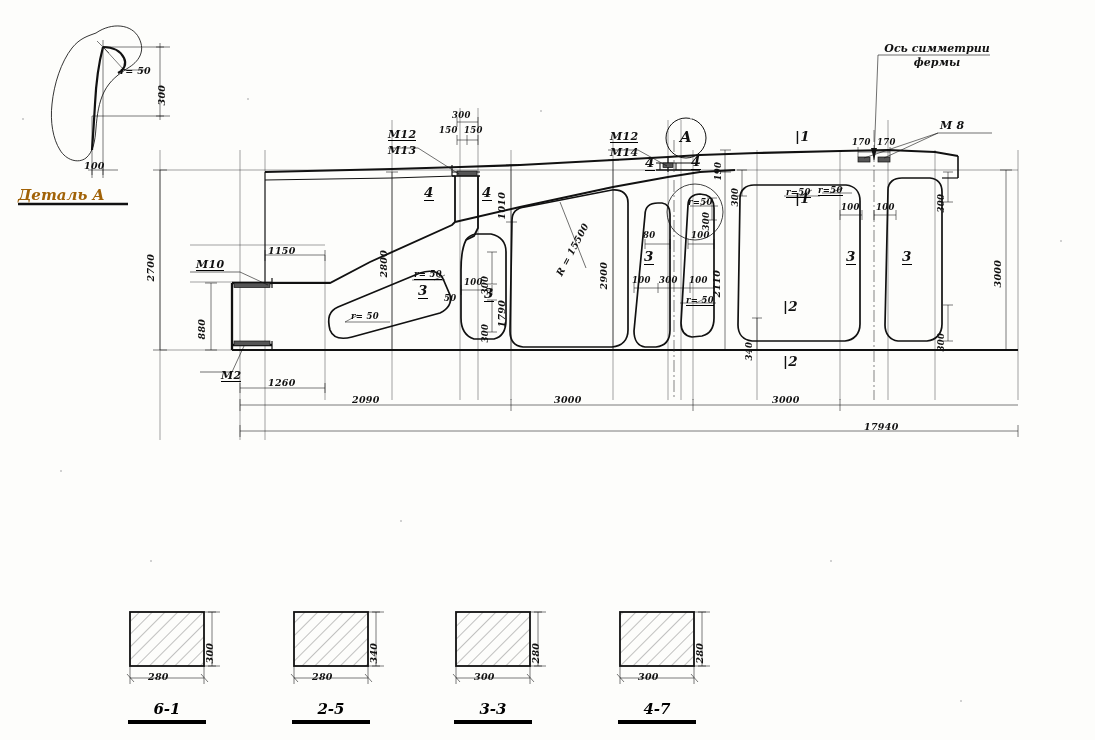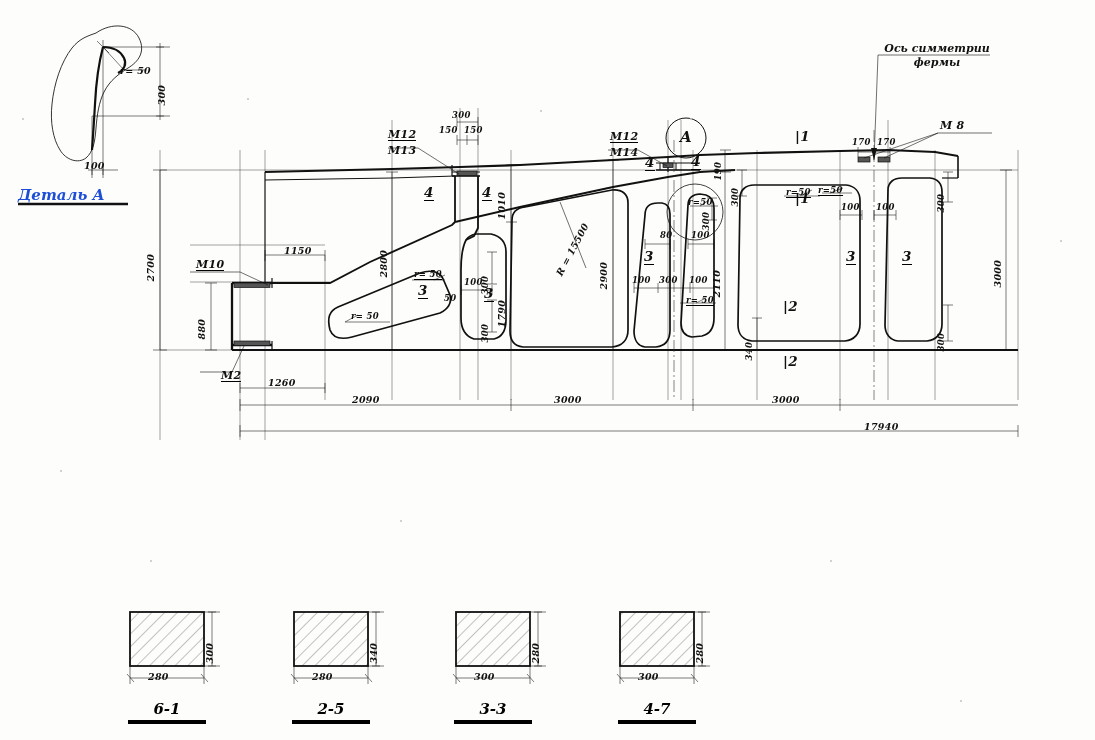--- a/index.html
+++ b/index.html
@@ -55,21 +55,21 @@
   }
   .rotd {
     transform: rotate(-62deg);
     transform-origin: left bottom;
   }
   .title {
     font-family: "DejaVu Serif", serif;
     font-style: italic;
     font-weight: 700;
     font-size: 15px;
-    color: #1d4ed8;
+    color: #a16207;
   }
   .note {
     font-family: "DejaVu Serif", serif;
     font-style: italic;
     font-weight: 700;
     font-size: 11px;
     color: #111;
     text-align: center;
   }
   .ulthin {
@@ -517,35 +517,35 @@
   <div class="lbl dim rot90" style="left:1002px; top:278px;">3000</div>
   <div class="lbl dim-sm rot90" style="left:722px; top:172px;">190</div>
   <div class="lbl dim-sm rot90" style="left:739px; top:198px;">300</div>
   <div class="lbl dim-sm rot90" style="left:710px; top:222px;">300</div>
   <div class="lbl dim-sm rot90" style="left:489px; top:286px;">300</div>
   <div class="lbl dim-sm rot90" style="left:489px; top:334px;">300</div>
   <div class="lbl dim-sm rot90" style="left:945px; top:204px;">300</div>
   <div class="lbl dim-sm rot90" style="left:945px; top:343px;">300</div>
   <div class="lbl dim-sm rot90" style="left:753px; top:352px;">340</div>
 
-  <div class="lbl dim" style="left:284px; top:246px;">1150</div>
+  <div class="lbl dim" style="left:268px; top:246px;">1150</div>
   <div class="lbl dim" style="left:268px; top:378px;text-align:center;">1260</div>
   <div class="lbl dim" style="left:352px; top:395px;">2090</div>
   <div class="lbl dim" style="left:554px; top:395px;">3000</div>
   <div class="lbl dim" style="left:772px; top:395px;">3000</div>
   <div class="lbl dim" style="left:864px; top:422px;">17940</div>
   <div class="lbl dim-sm" style="left:452px; top:111px;">300</div>
   <div class="lbl dim-sm" style="left:439px; top:126px;">150</div>
   <div class="lbl dim-sm" style="left:464px; top:126px;">150</div>
   <div class="lbl dim-sm" style="left:852px; top:138px;">170</div>
   <div class="lbl dim-sm" style="left:877px; top:138px;">170</div>
   <div class="lbl dim-sm" style="left:632px; top:276px;">100</div>
   <div class="lbl dim-sm" style="left:659px; top:276px;">300</div>
   <div class="lbl dim-sm" style="left:689px; top:276px;">100</div>
-  <div class="lbl dim-sm" style="left:643px; top:231px;margin-left:17px;">80</div>
+  <div class="lbl dim-sm" style="left:643px; top:231px;">80</div>
   <div class="lbl dim-sm" style="left:691px; top:231px;">100</div>
   <div class="lbl dim-sm" style="left:464px; top:278px;">100</div>
   <div class="lbl dim-sm" style="left:841px; top:203px;">100</div>
   <div class="lbl dim-sm" style="left:876px; top:203px;">100</div>
   <div class="lbl dim rotd" style="left:563px; top:268px;">R = 15500</div>
 
   <div class="lbl dim rot90" style="left:214px; top:654px;">300</div>
   <div class="lbl dim" style="left:148px; top:672px;">280</div>
   <div class="seccap" style="left:128px; top:700px; width:78px;"><span>6-1</span><span class="bar"></span></div>
 

